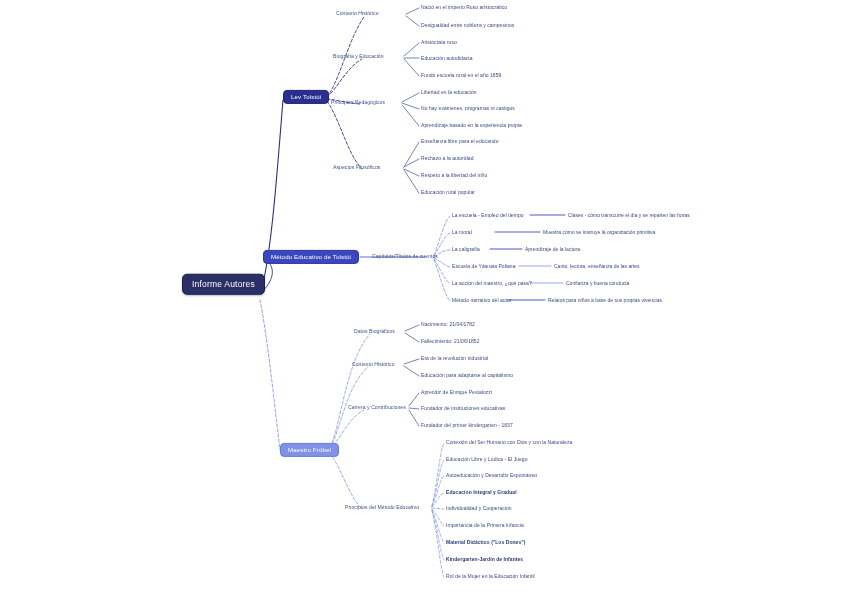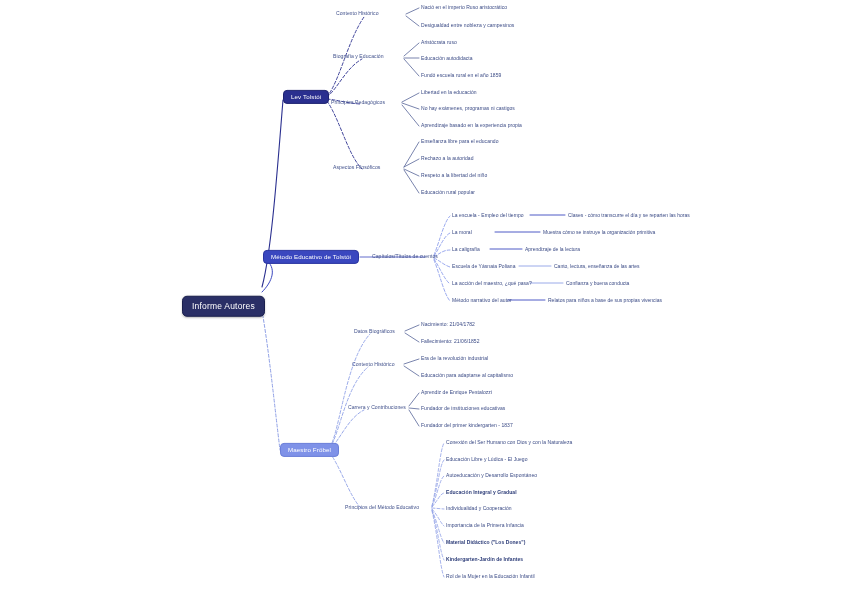--- a/index.html
+++ b/index.html
@@ -162,21 +162,21 @@
       <path d="M432,507 C438,500 440,494 444,493" stroke="#8fa0e6" stroke-width=".8" stroke-dasharray="3 2"></path>
       <path d="M432,508 L444,509" stroke="#8fa0e6" stroke-width=".8" stroke-dasharray="3 2"></path>
       <path d="M432,509 C438,516 440,522 444,526" stroke="#8fa0e6" stroke-width=".8" stroke-dasharray="3 2"></path>
       <path d="M432,510 C438,524 440,537 444,543" stroke="#8fa0e6" stroke-width=".8" stroke-dasharray="3 2"></path>
       <path d="M432,510 C438,530 440,552 444,560" stroke="#8fa0e6" stroke-width=".8" stroke-dasharray="3 2"></path>
       <path d="M432,511 C438,536 440,568 444,577" stroke="#8fa0e6" stroke-width=".8" stroke-dasharray="3 2"></path>
 
     </g>
   </svg>
 
-  <div class="node root-node" style="left:182px; top:306px;">
+  <div class="node root-node" style="left:182px; top:284px;">
     <span>Informe Autores</span>
   </div>
 
   <div class="node branch-node branch-dark" style="left:283px; top:97px;">
     <span>Lev Tolstói</span>
   </div>
 
   <div class="node sub-node" style="left:336px; top:14px;">
     <span>Contexto Histórico</span>
   </div>

